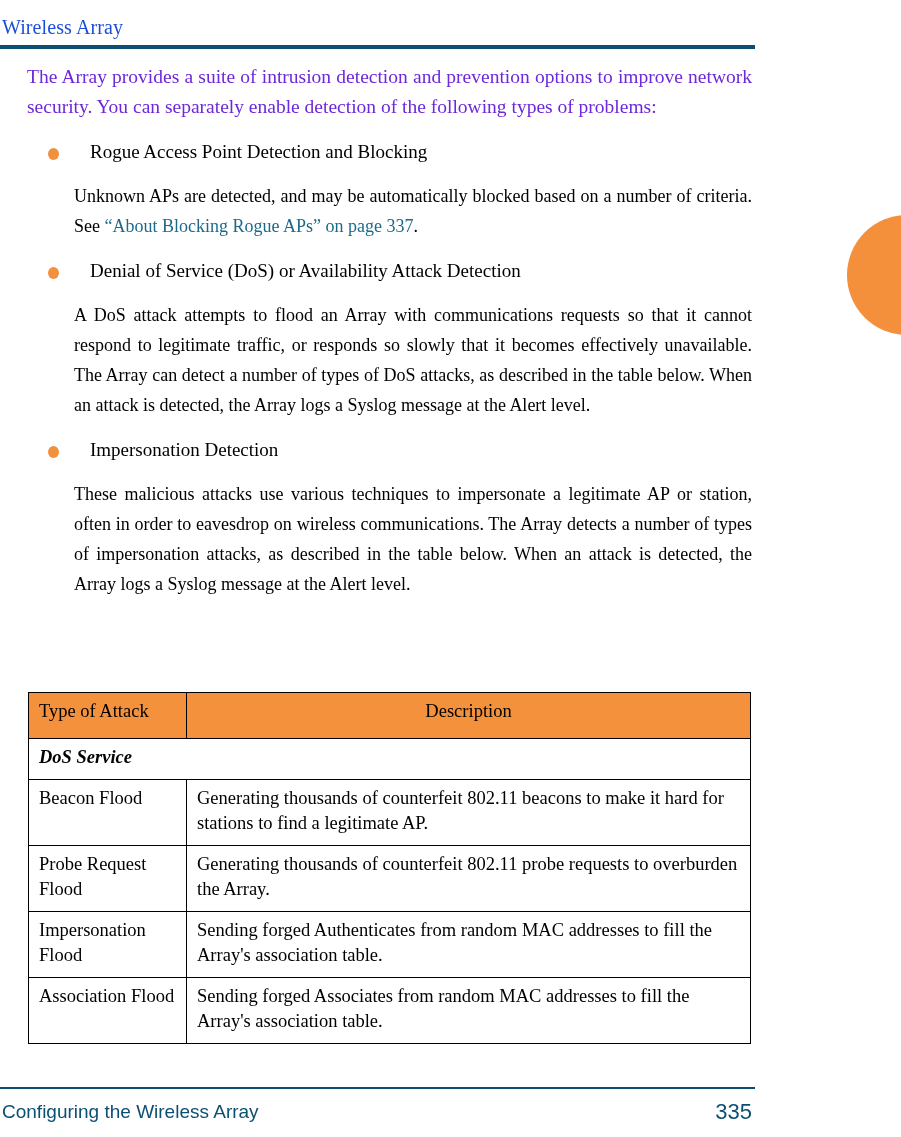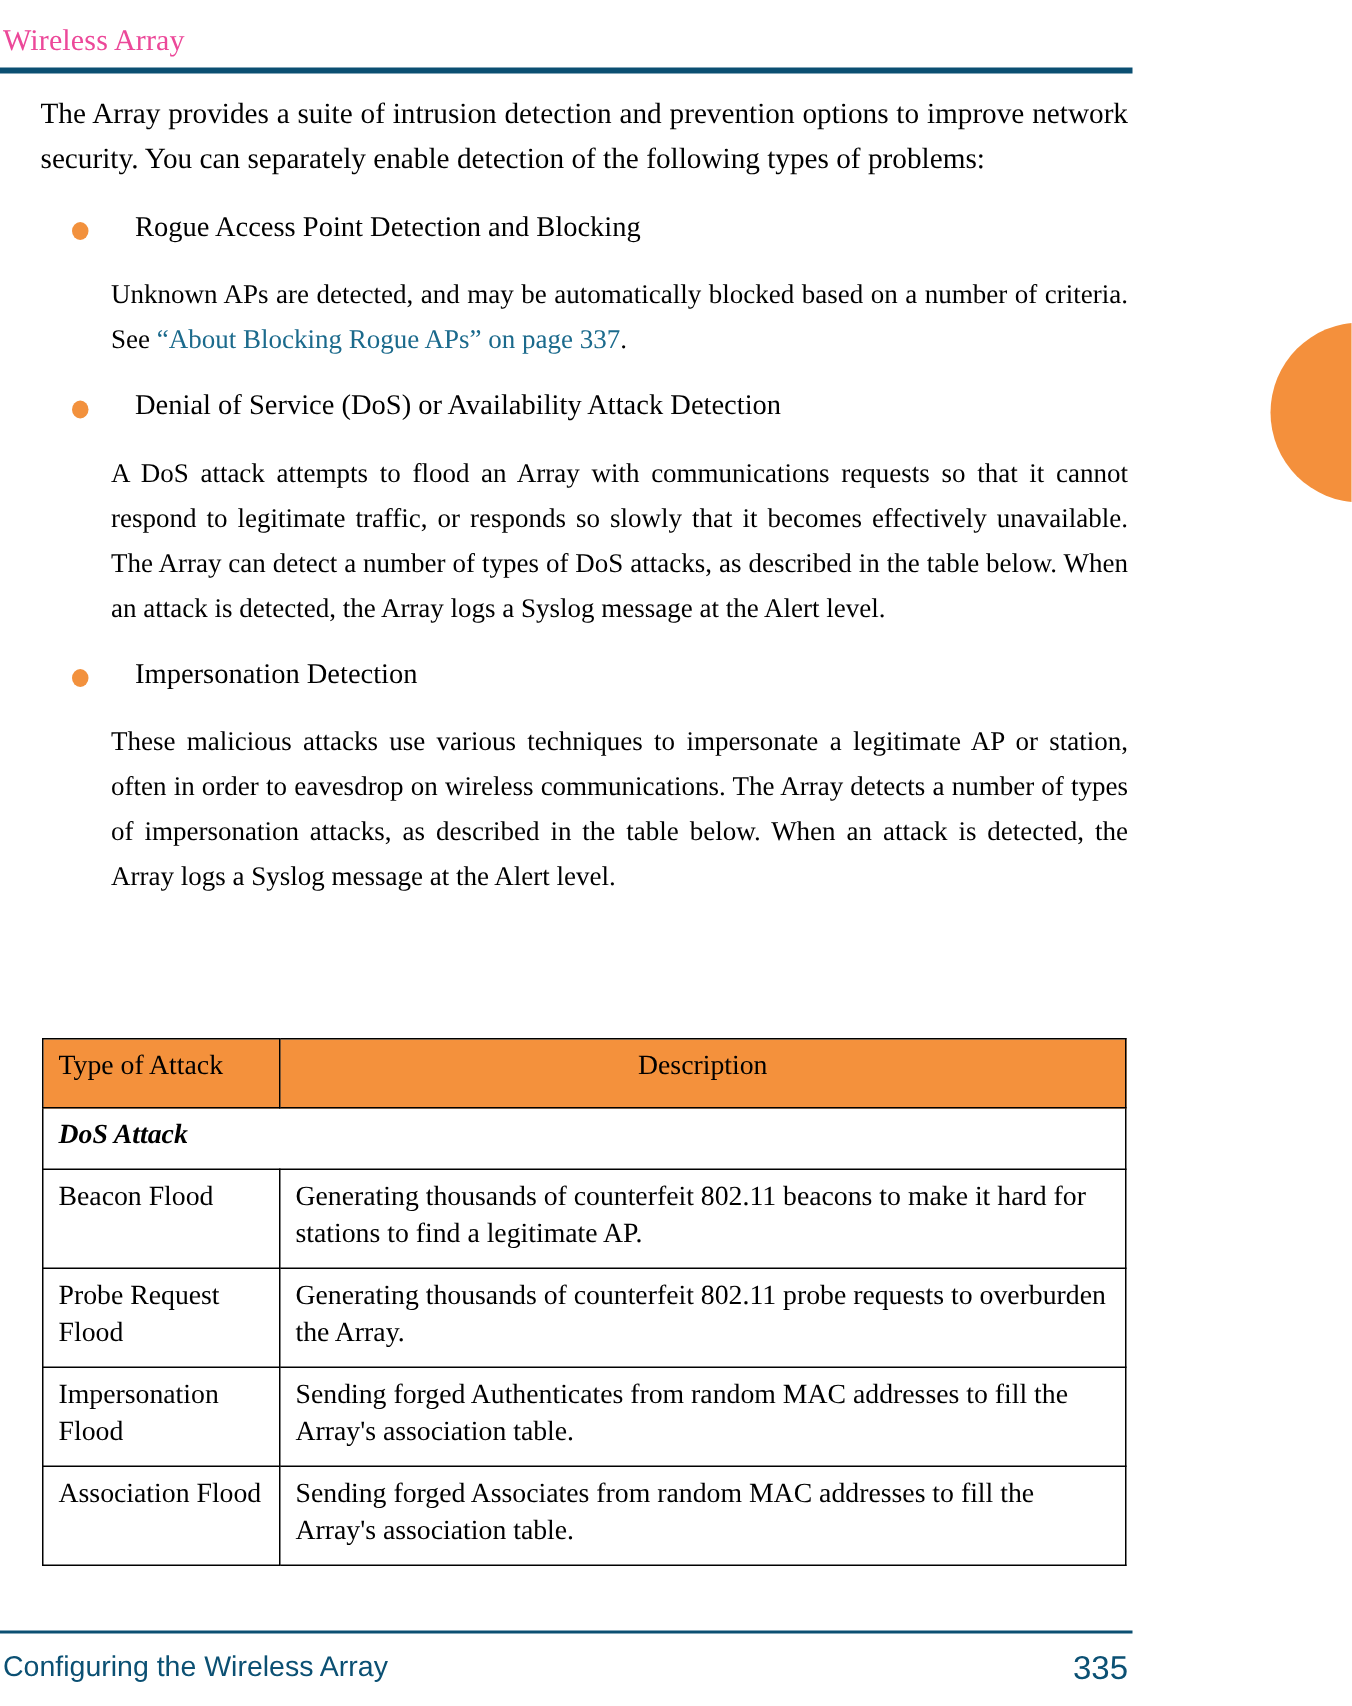--- a/index.html
+++ b/index.html
@@ -32,21 +32,21 @@
     top: 0;
     width: 901px;
     height: 52px;
   }
   .header-title {
     position: absolute;
     left: 2px;
     top: 16px;
     font-family: "Liberation Serif", "DejaVu Serif", serif;
     font-size: 20px;
-    color: #ec4899;
+    color: #1d4ed8;
     letter-spacing: 0.1px;
     white-space: nowrap;
   }
   .header-rule {
     position: absolute;
     left: 0;
     top: 45px;
     width: 755px;
     height: 4px;
     background: #0b4f72;
@@ -79,21 +79,21 @@
     left: 27px;
     top: 62px;
     width: 725px;
   }
   p.body {
     margin: 0 0 0 0;
     font-size: 19.5px;
     line-height: 30px;
     text-align: justify;
     text-justify: inter-word;
-    color: #000000;
+    color: #6d28d9;
   }
   .intro { margin-bottom: 18px; }
 
   
   .bullet-block {
     position: relative;
     padding-left: 47px;
     margin-bottom: 16px;
   }
   .bullet-dot {
@@ -247,21 +247,21 @@
           <col class="c2">
         </colgroup>
       <thead>
         <tr>
           <th class="th-type">Type of Attack</th>
           <th class="th-desc">Description</th>
         </tr>
       </thead>
       <tbody>
         <tr>
-          <td class="section-row" colspan="2">DoS Attack</td>
+          <td class="section-row" colspan="2">DoS Service</td>
         </tr>
         <tr>
           <td>Beacon Flood</td>
           <td>Generating thousands of counterfeit 802.11 beacons to make it hard for stations to find a legitimate AP.</td>
         </tr>
         <tr>
           <td>Probe Request Flood</td>
           <td>Generating thousands of counterfeit 802.11 probe requests to overburden the Array.</td>
         </tr>
         <tr>

